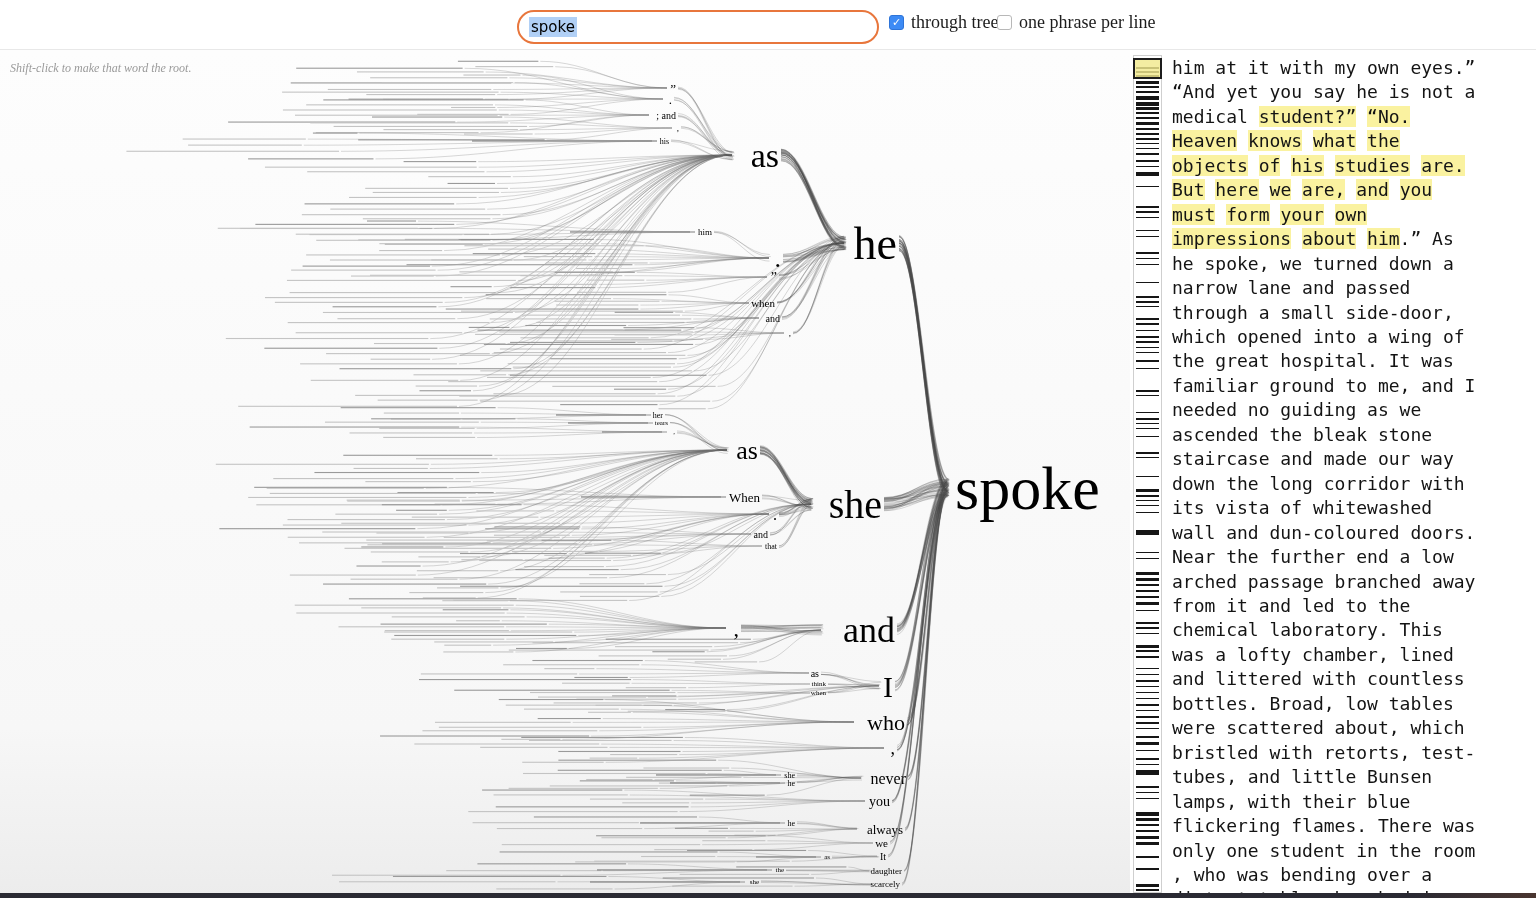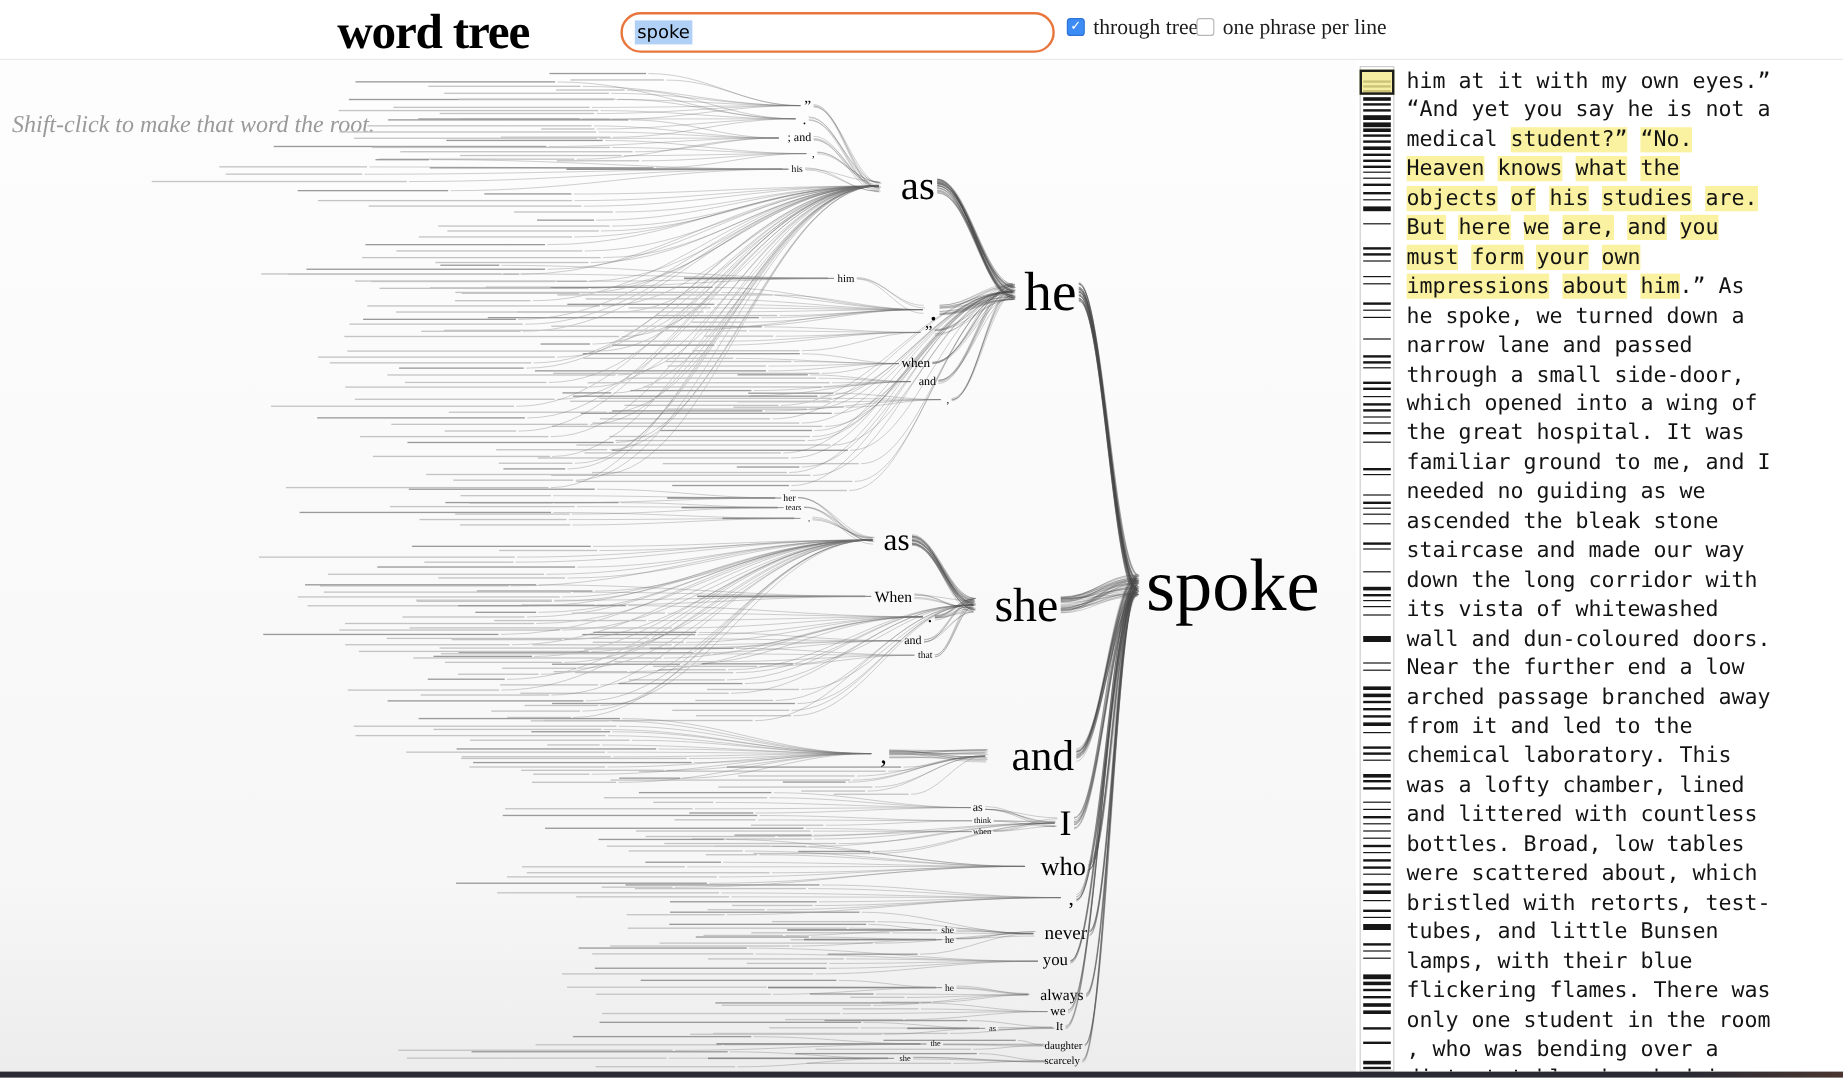--- a/index.html
+++ b/index.html
@@ -21,22 +21,22 @@
   .cb-group.g1 { left:889px; }
   .cb-group.g2 { left:997px; }
   .checkbox { width:15px; height:15px; border-radius:3px; display:inline-flex;
             align-items:center; justify-content:center; font-size:11px; line-height:1; }
   .checkbox.checked { background:#3d8bf5; color:#fff; border:1px solid #2e74d8; }
   .checkbox.unchecked { background:#fff; border:1px solid #b8b8b8; color:transparent; }
 
   
   .canvas { position:absolute; left:0; top:50px; width:1130px; height:848px;
             background:linear-gradient(180deg,#fdfdfd 0%,#f7f7f7 80%,#ececec 100%); }
-  .hint { position:absolute; left:10px; top:11px; font-style:italic; font-size:20px;
-            color:#9a9a9a;margin-top:32px; }
+  .hint { position:absolute; left:10px; top:11px; font-style:italic; font-size:12px;
+            color:#9a9a9a; }
   #tree-svg { position:absolute; left:0; top:0; width:1130px; height:848px; }
 
   
   .minimap { position:absolute; left:1133px; top:55px; width:29px; height:838px;
             background:#fff; border:1px solid #cfcfcf; z-index:4; }
   .minimap .bar { position:absolute; left:2px; right:2px; background:#161616; }
   .minimap .viewport { position:absolute; left:-1px; right:-1px;
             background:rgba(242,233,142,0.82); border:2px solid #1d1d1d; }
 
   
@@ -47,21 +47,20 @@
   .text-panel .hl { background:#faf2a0; }
 
   
   .bottom-bar { position:absolute; left:0; top:893px; width:1536px; height:5px;
             background:linear-gradient(90deg,#2a2a33 0%,#2a2a33 92%,#4a3530 100%); z-index:6; }
 </style>
 </head>
 <body>
 
 <div class="header">
-  <div class="title">word tree</div>
   <div class="search-box">
     <span class="sel">spoke</span>
   </div>
   <label class="cb-group g1">
     <span class="checkbox checked" id="cb-reverse">✓</span>
     <span>through tree</span>
   </label>
   <label class="cb-group g2">
     <span class="checkbox unchecked" id="cb-phrase">✓</span>
     <span>one phrase per line</span>

